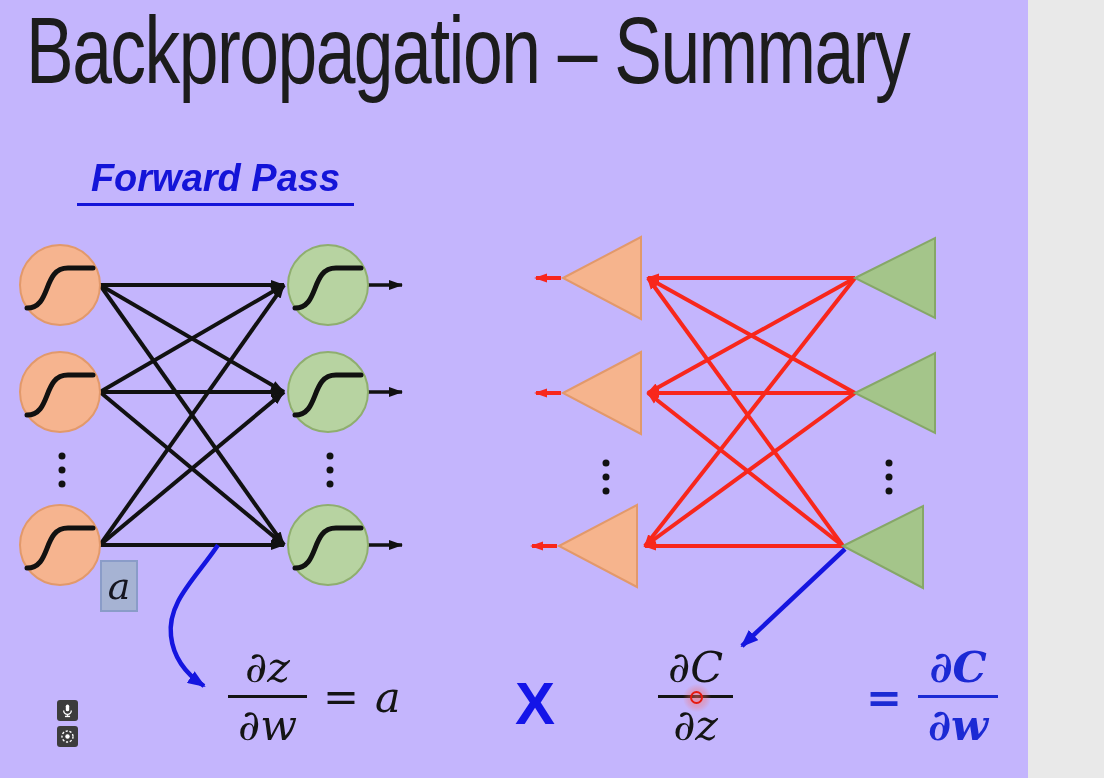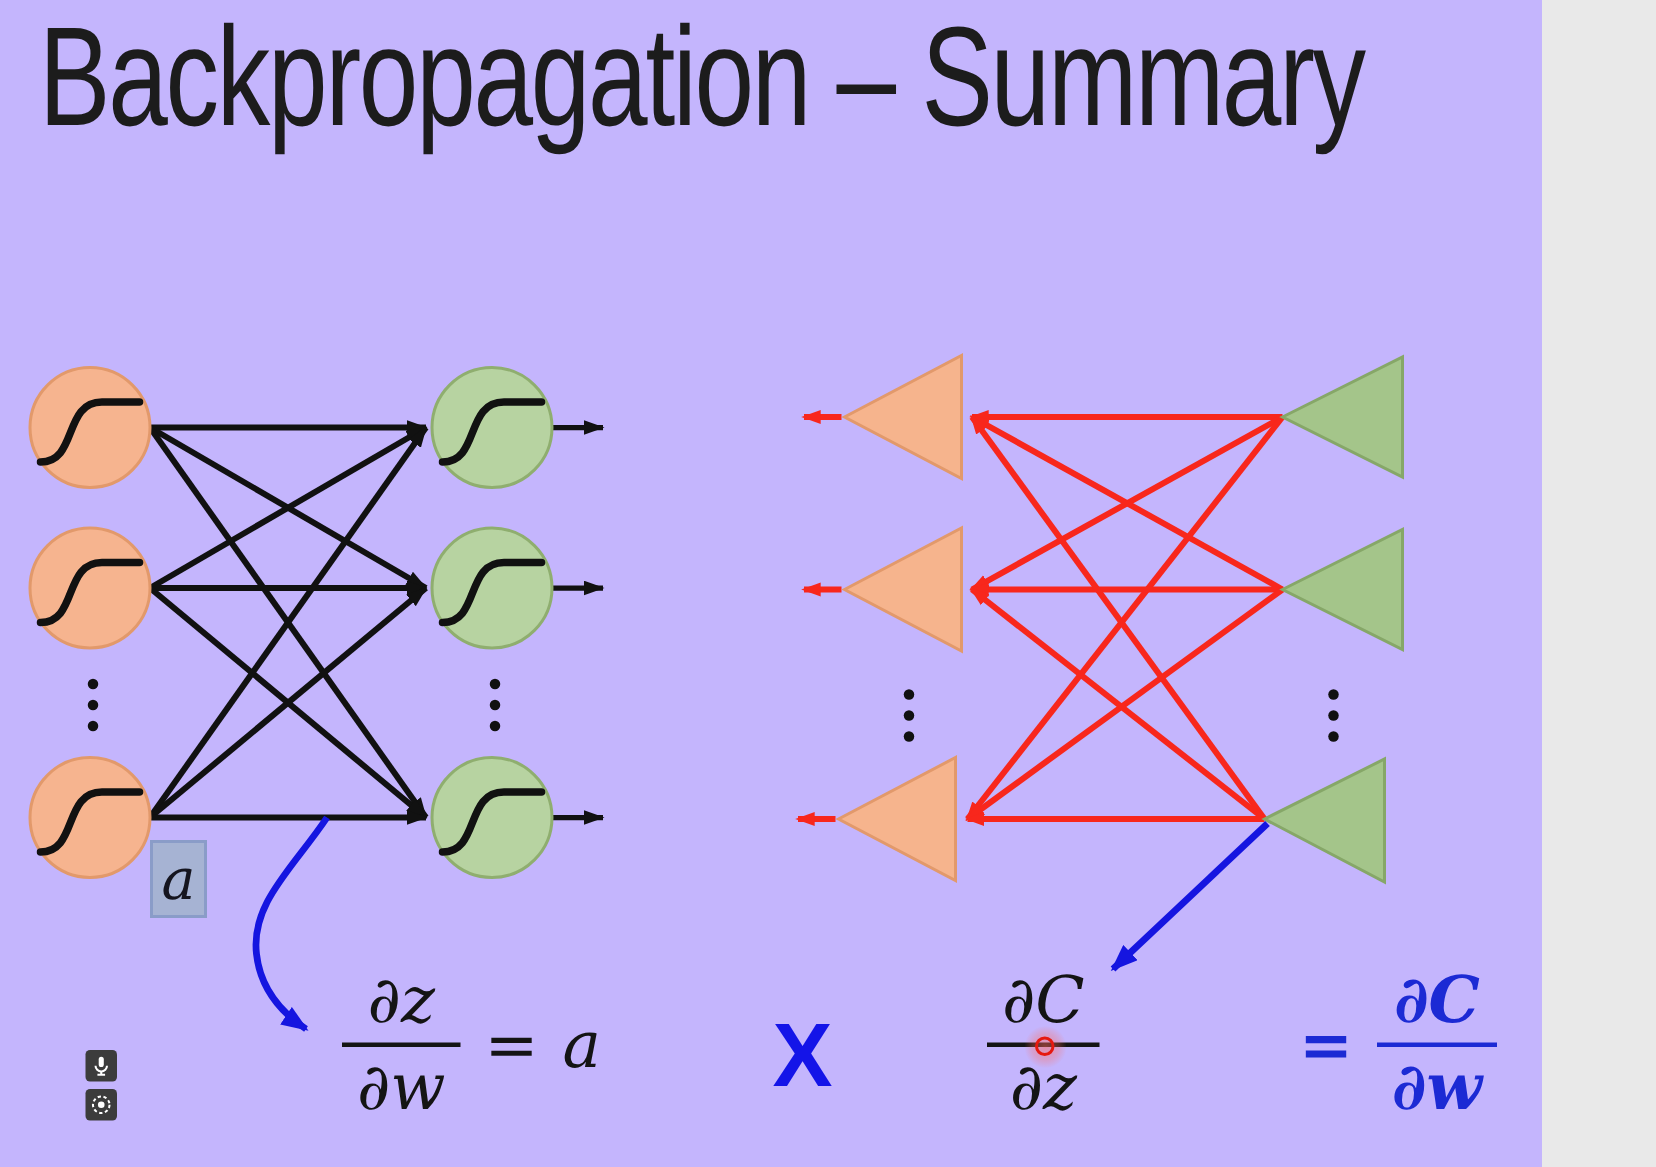--- a/index.html
+++ b/index.html
@@ -64,20 +64,21 @@
   .rec-btn.mic{top:700px;}
   .rec-btn.rec{top:726px;}
 </style>
 </head>
 <body>
 
 <div id="slide">
 
   <div class="title">Backpropagation – Summary</div>
 
+  <div class="pass-heading forward">Forward Pass</div>
 
   <svg class="net-svg" width="1104" height="778" viewBox="0 0 1104 778">
     <defs>
       <marker id="aBlk" viewBox="0 0 14 10" refX="13" refY="5" markerWidth="14" markerHeight="10" orient="auto" markerUnits="userSpaceOnUse">
           <path d="M0,0 L14,5 L0,10 Z" fill="#111"></path>
         </marker>
       <marker id="aRed" viewBox="0 0 14 10" refX="12" refY="5" markerWidth="13" markerHeight="10" orient="auto" markerUnits="userSpaceOnUse">
           <path d="M0,0 L14,5 L0,10 Z" fill="#f8271c"></path>
         </marker>
       <marker id="aBlu" viewBox="0 0 18 14" refX="16" refY="7" markerWidth="18" markerHeight="14" orient="auto" markerUnits="userSpaceOnUse">

